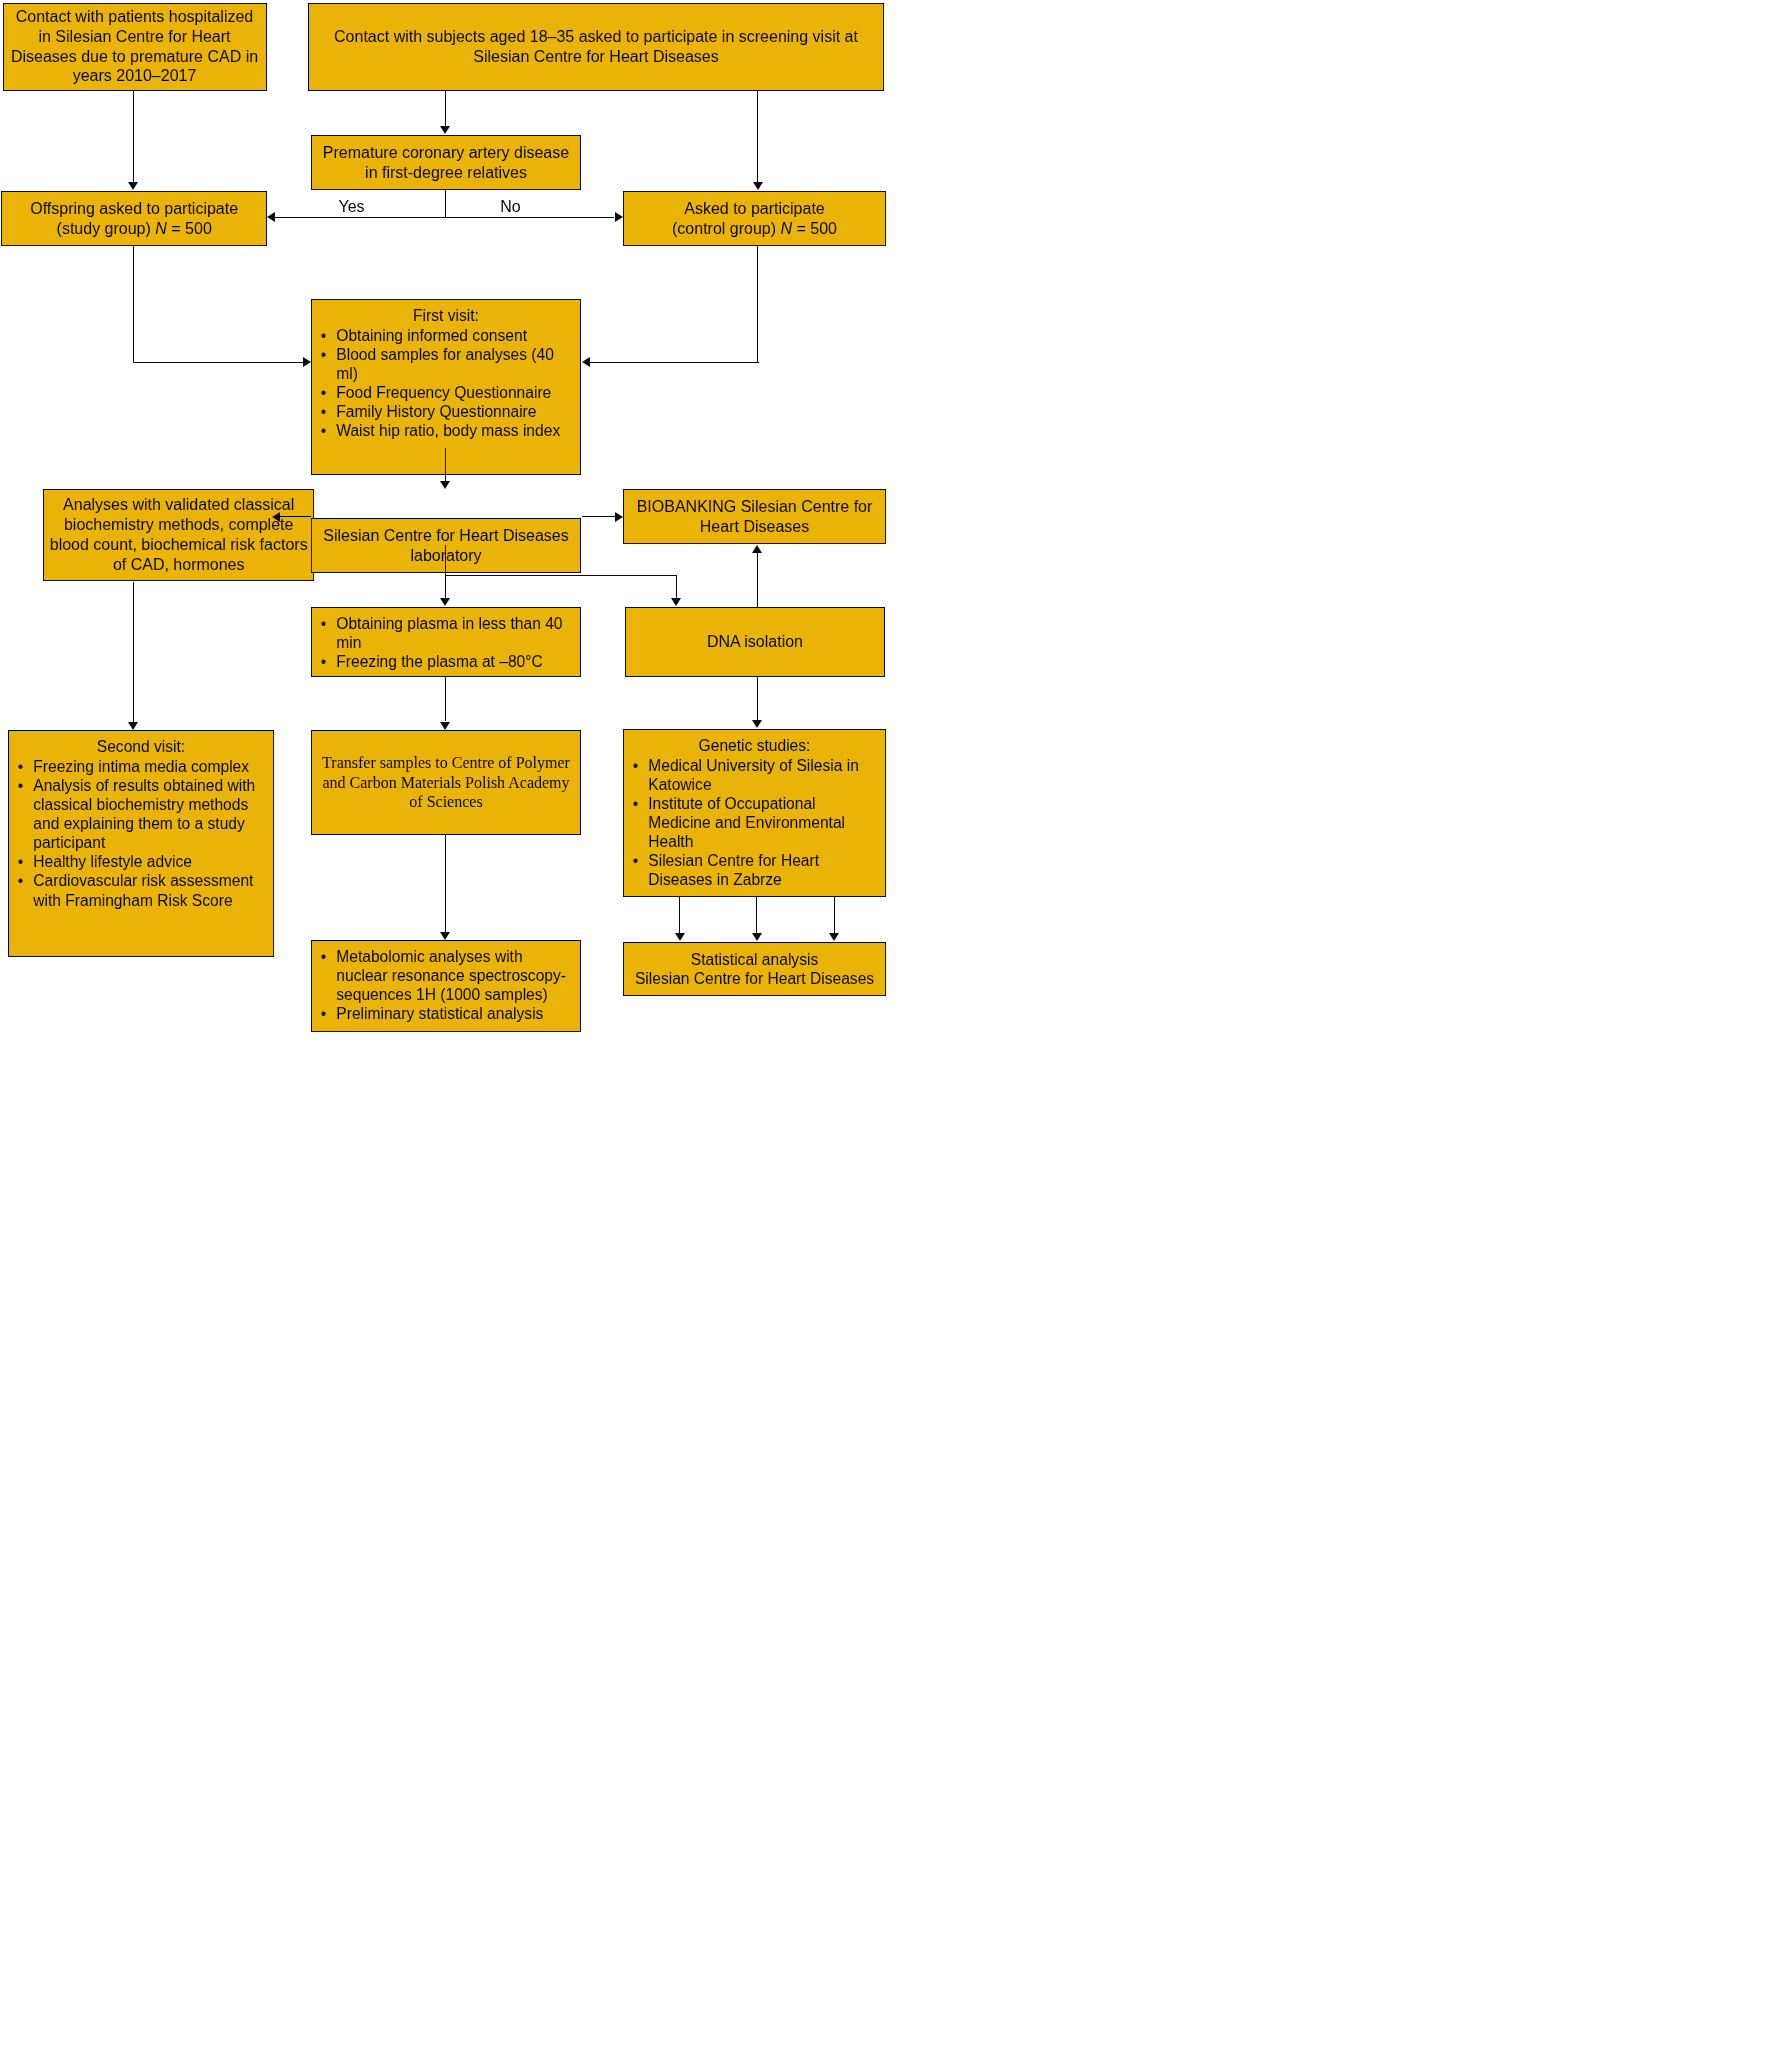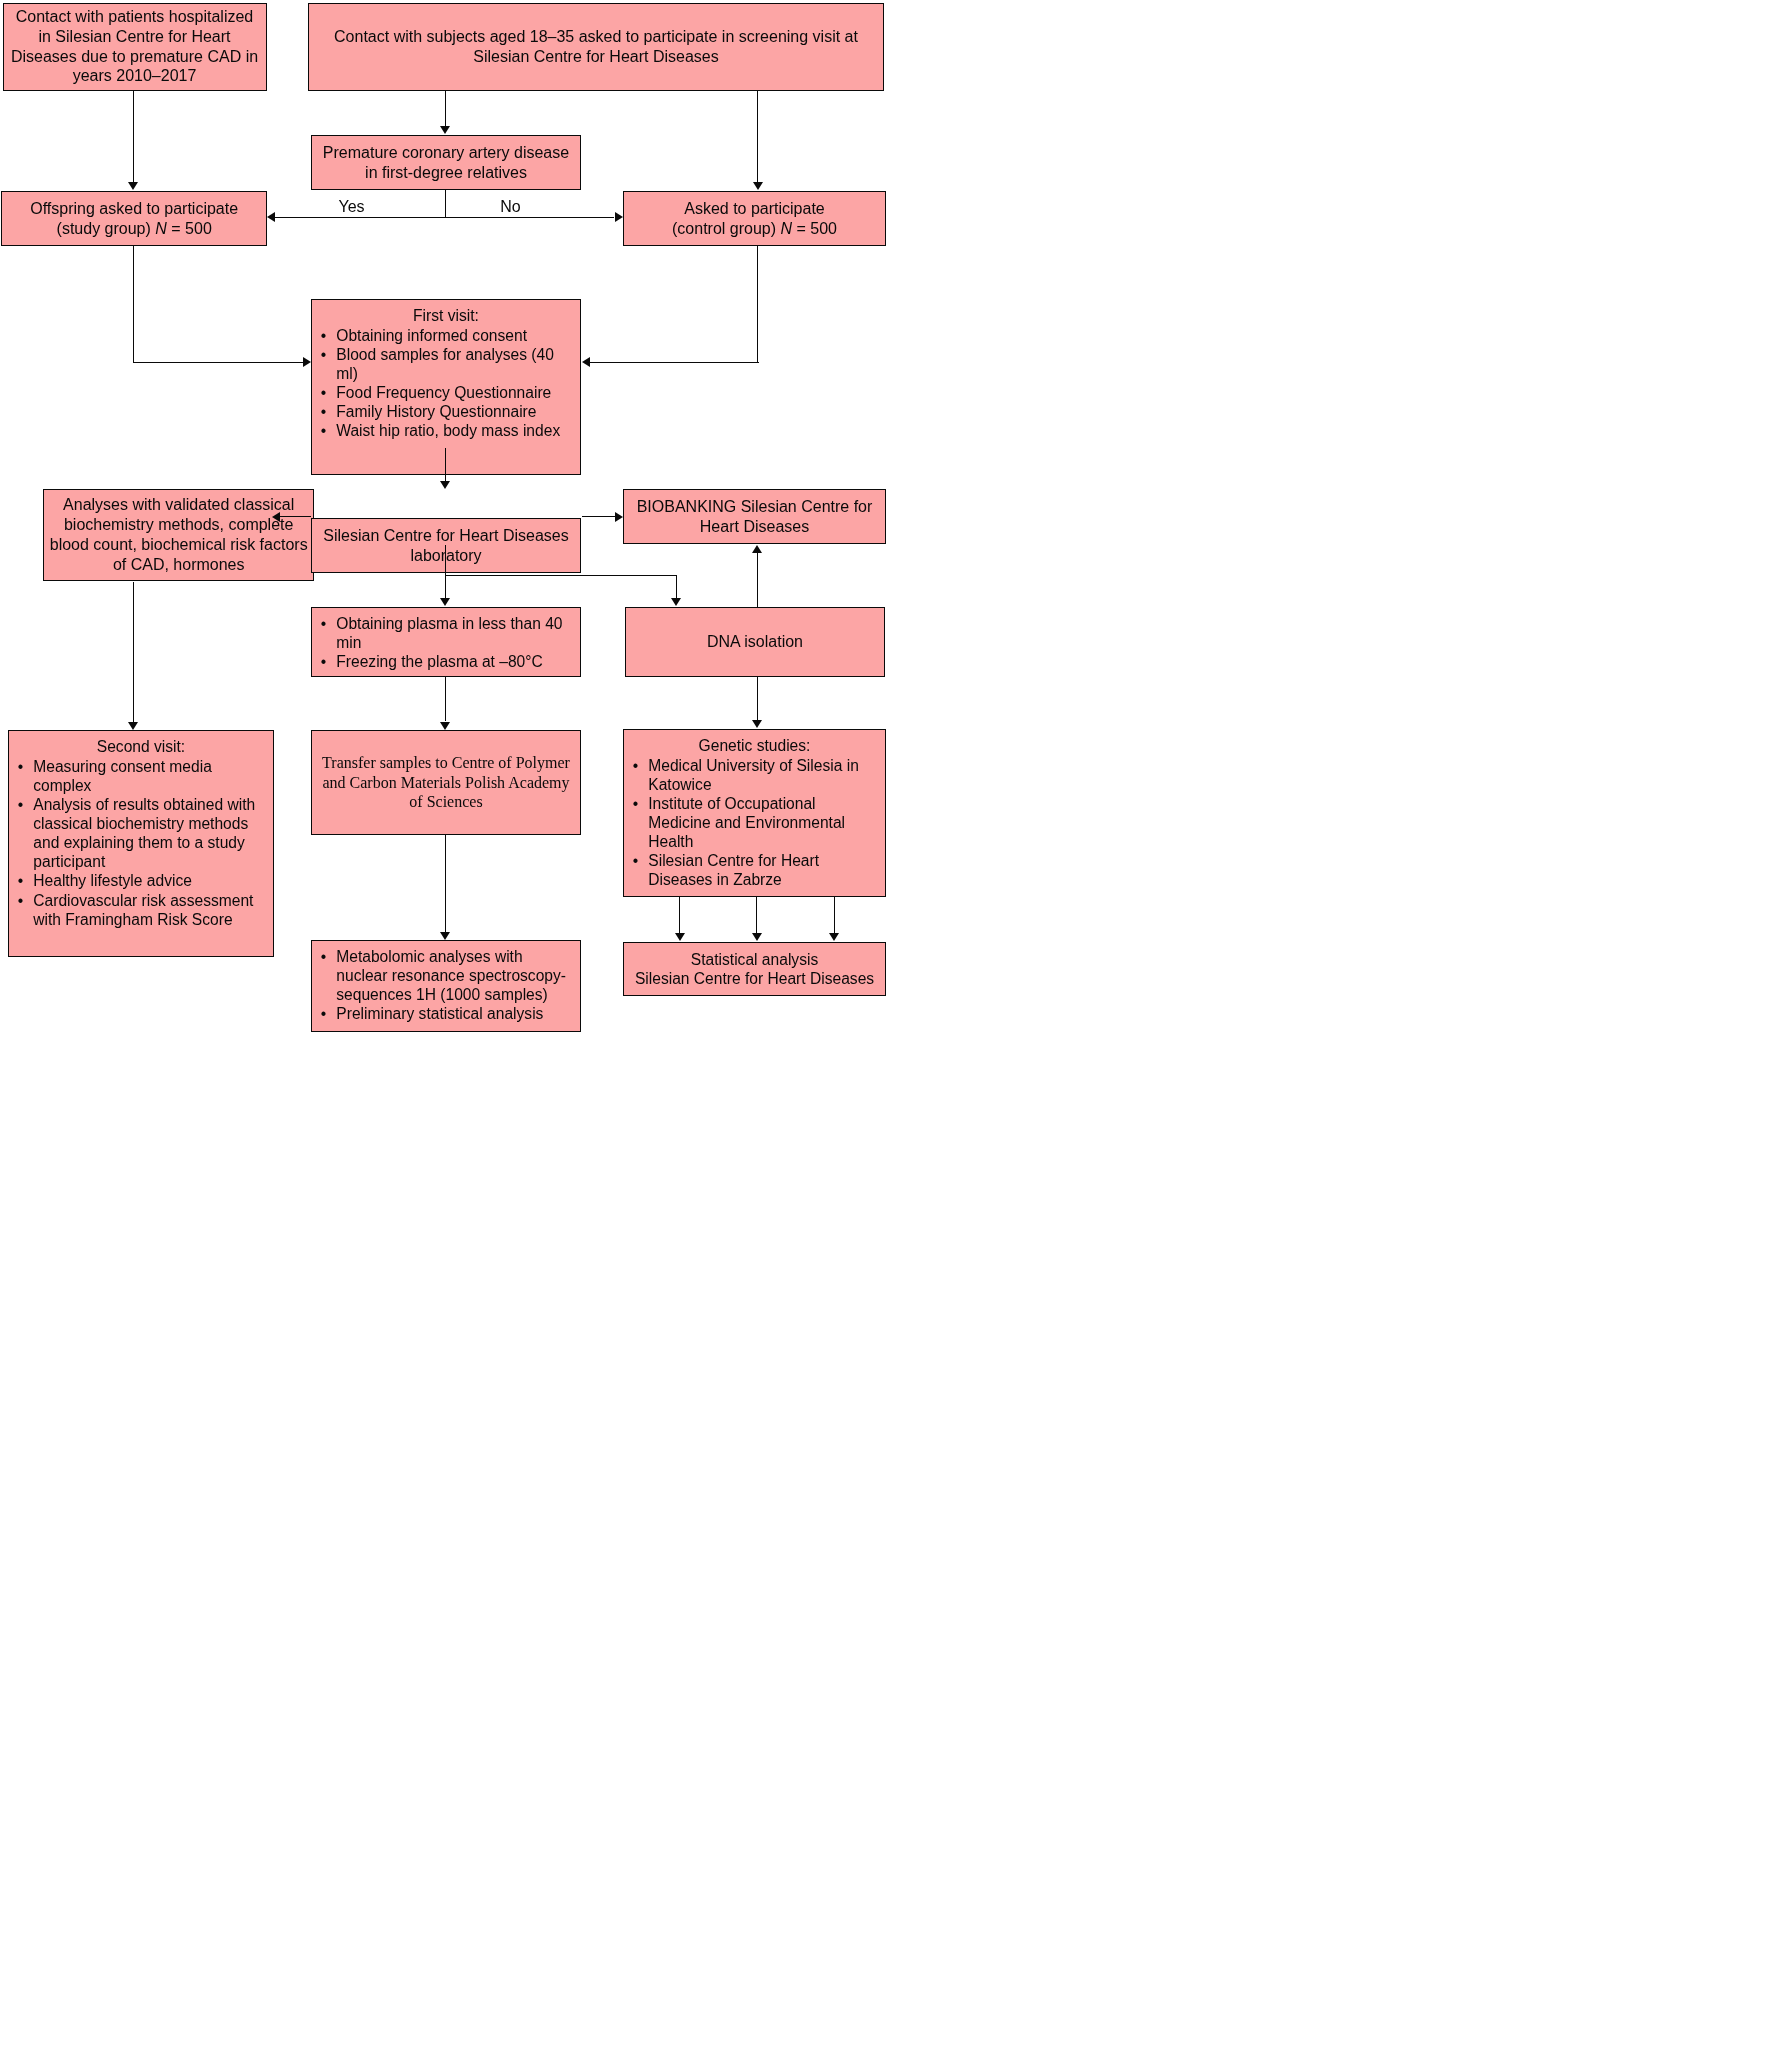--- a/index.html
+++ b/index.html
@@ -6,21 +6,21 @@
   #diagram{
     position:relative;
     width:889px;height:1033px;
     background:#ffffff;
     font-family:"Liberation Sans", sans-serif;
     color:#0a0a0a;
   }
   .box{
     position:absolute;
     border:1.9px solid #0a0a0a;
-    background:#fca5a5;
+    background:#eab308;
     box-sizing:border-box;
   }
   .center{
     display:flex;align-items:center;justify-content:center;
     text-align:center;
     font-size:16px;line-height:1.24;
     padding:2.5px 5px;
   }
   .btitle{
     text-align:center;font-size:15.6px;line-height:1.22;
@@ -123,21 +123,21 @@
   </div>
 
   <div class="box center" style="left:625px;top:607px;width:260px;height:70px;">
     <div>DNA isolation</div>
   </div>
 
   <div class="box blist" style="left:8px;top:730px;width:266px;height:227px;">
     <div class="btitle">Second visit:</div>
     <div class="brow">
       <span class="dot">•</span>
-      <span class="btxt">Measuring consent media complex</span>
+      <span class="btxt">Freezing intima media complex</span>
     </div>
     <div class="brow">
       <span class="dot">•</span>
       <span class="btxt">Analysis of results obtained with classical biochemistry methods and explaining them to a study participant</span>
     </div>
     <div class="brow">
       <span class="dot">•</span>
       <span class="btxt">Healthy lifestyle advice</span>
     </div>
     <div class="brow">

